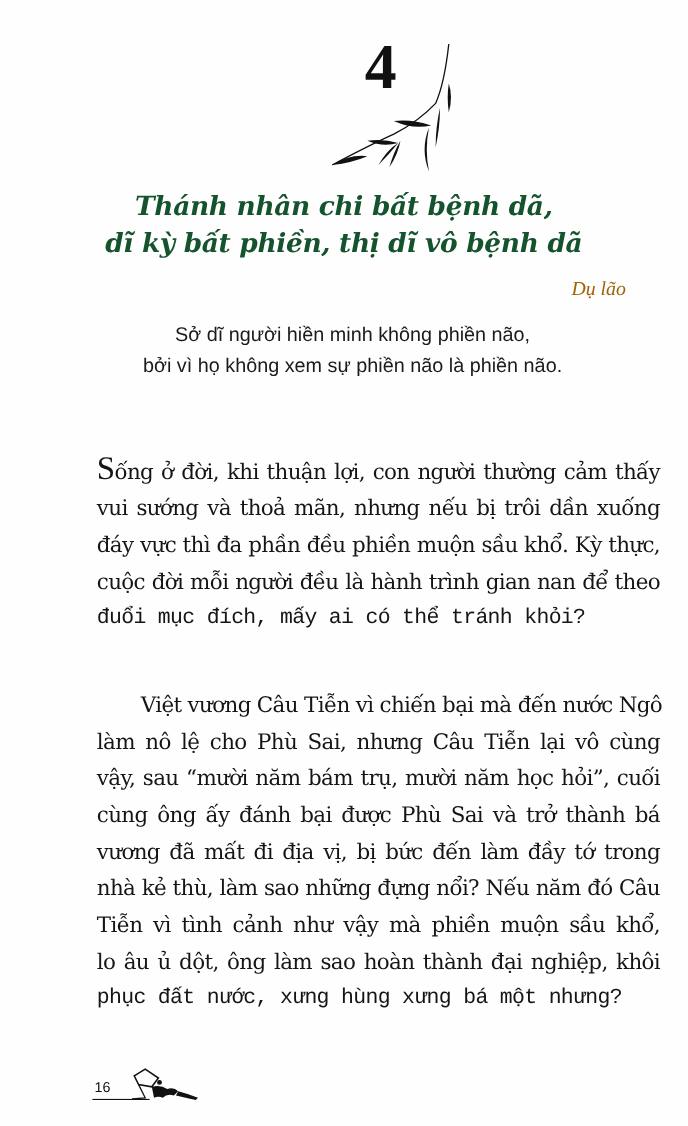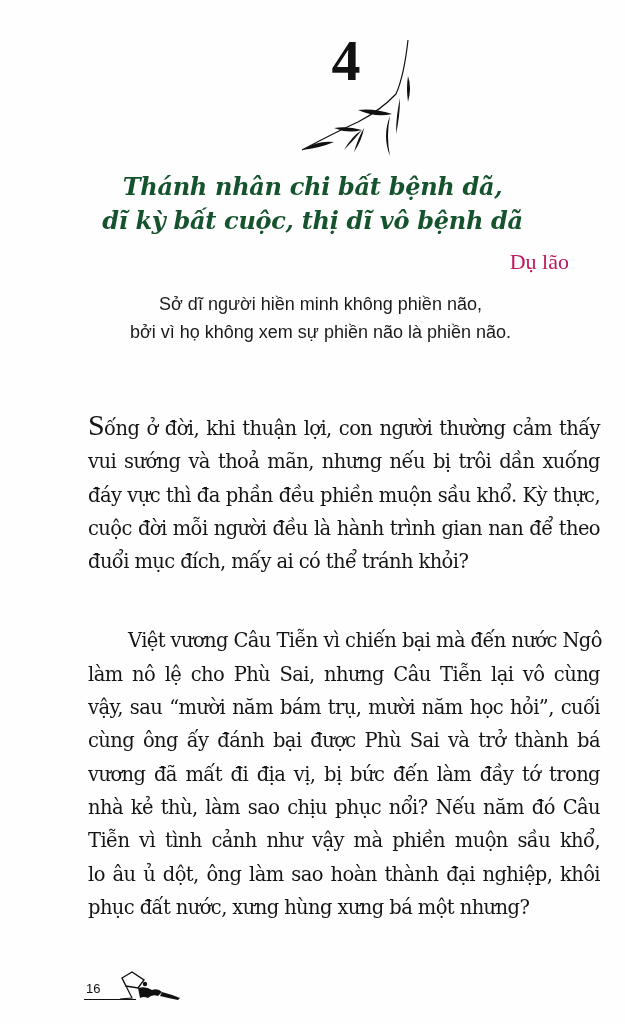--- a/index.html
+++ b/index.html
@@ -53,23 +53,24 @@
     line-height: 34px;
     color: #14532d;
     letter-spacing: -0.3px;
   }
   .epigraph .line { display: block; }
   .attribution {
     position: absolute;
     right: 56px;
     top: 250px;
     font-family: "Liberation Serif", "DejaVu Serif", serif;
-    font-size: 22px;
+    font-style: italic;
+    font-size: 18px;
     line-height: 24px;
-    color: #be185d;
+    color: #a16207;
   }
   .translation {
     position: absolute;
     left: 0;
     width: 611px;
     top: 290px;
     text-align: center;
     font-family: "Liberation Sans", "DejaVu Sans", sans-serif;
     font-size: 18px;
     line-height: 28px;
@@ -90,20 +91,21 @@
     letter-spacing: -0.6px;
   }
   .body-text .line {
     display: block;
     white-space: nowrap;
     text-align: justify;
     text-align-last: justify;
   }
   .body-text .line.last {
     text-align-last: left;
+    font-family: Liberation Mono, monospace;
   }
   .body-text .line.indent {
     padding-left: 40px;
     margin-top: 46px;
   }
   .drop-s {
     font-size: 30px;
     line-height: 20px;
     font-family: "Liberation Serif", "DejaVu Serif", serif;
   }
@@ -155,42 +157,42 @@
     <path d="M66 94 Q58 104 48 114 Q56 100 66 94 Z" fill="#111"></path>
     <path d="M68 92 Q66 104 58 116 Q62 102 68 92 Z" fill="#111"></path>
     <path d="M62 74 Q78 72 96 78 Q80 82 62 74 Z" fill="#111"></path>
     <path d="M94 80 Q90 100 94 120 Q86 100 94 80 Z" fill="#111"></path>
     <path d="M104 62 Q104 80 100 98 Q100 80 104 62 Z" fill="#111"></path>
     <path d="M112 40 Q116 52 112 66 Q110 52 112 40 Z" fill="#111"></path>
   </svg>
 
   <div class="epigraph">
     <span class="line">Thánh nhân chi bất bệnh dã,</span>
-    <span class="line">dĩ kỳ bất cuộc, thị dĩ vô bệnh dã</span>
+    <span class="line">dĩ kỳ bất phiền, thị dĩ vô bệnh dã</span>
   </div>
 
   <div class="attribution">Dụ lão</div>
 
   <div class="translation">
     <span class="line">Sở dĩ người hiền minh không phiền não,</span>
     <span class="line">bởi vì họ không xem sự phiền não là phiền não.</span>
   </div>
 
   <div class="body-text">
     <span class="line"><span class="drop-s">S</span><span>ống ở đời, khi thuận lợi, con người thường cảm thấy</span></span>
     <span class="line">vui sướng và thoả mãn, nhưng nếu bị trôi dần xuống</span>
     <span class="line">đáy vực thì đa phần đều phiền muộn sầu khổ. Kỳ thực,</span>
     <span class="line">cuộc đời mỗi người đều là hành trình gian nan để theo</span>
     <span class="line last">đuổi mục đích, mấy ai có thể tránh khỏi?</span>
     <span class="line indent">Việt vương Câu Tiễn vì chiến bại mà đến nước Ngô</span>
     <span class="line">làm nô lệ cho Phù Sai, nhưng Câu Tiễn lại vô cùng</span>
     <span class="line">vậy, sau “mười năm bám trụ, mười năm học hỏi”, cuối</span>
     <span class="line">cùng ông ấy đánh bại được Phù Sai và trở thành bá</span>
     <span class="line">vương đã mất đi địa vị, bị bức đến làm đầy tớ trong</span>
-    <span class="line">nhà kẻ thù, làm sao chịu phục nổi? Nếu năm đó Câu</span>
+    <span class="line">nhà kẻ thù, làm sao những đựng nổi? Nếu năm đó Câu</span>
     <span class="line">Tiễn vì tình cảnh như vậy mà phiền muộn sầu khổ,</span>
     <span class="line">lo âu ủ dột, ông làm sao hoàn thành đại nghiệp, khôi</span>
     <span class="line last">phục đất nước, xưng hùng xưng bá một nhưng?</span>
   </div>
 
   <div class="footer">
     <span class="page-number">16</span>
     <div class="footer-underline"></div>
     <svg class="footer-ornament" viewBox="0 0 66 36" xmlns="http://www.w3.org/2000/svg">
       <path d="M4 10 L14 4 L26 12 L20 20 L8 18 Z" stroke="#111" stroke-width="1.4" fill="none"></path>

